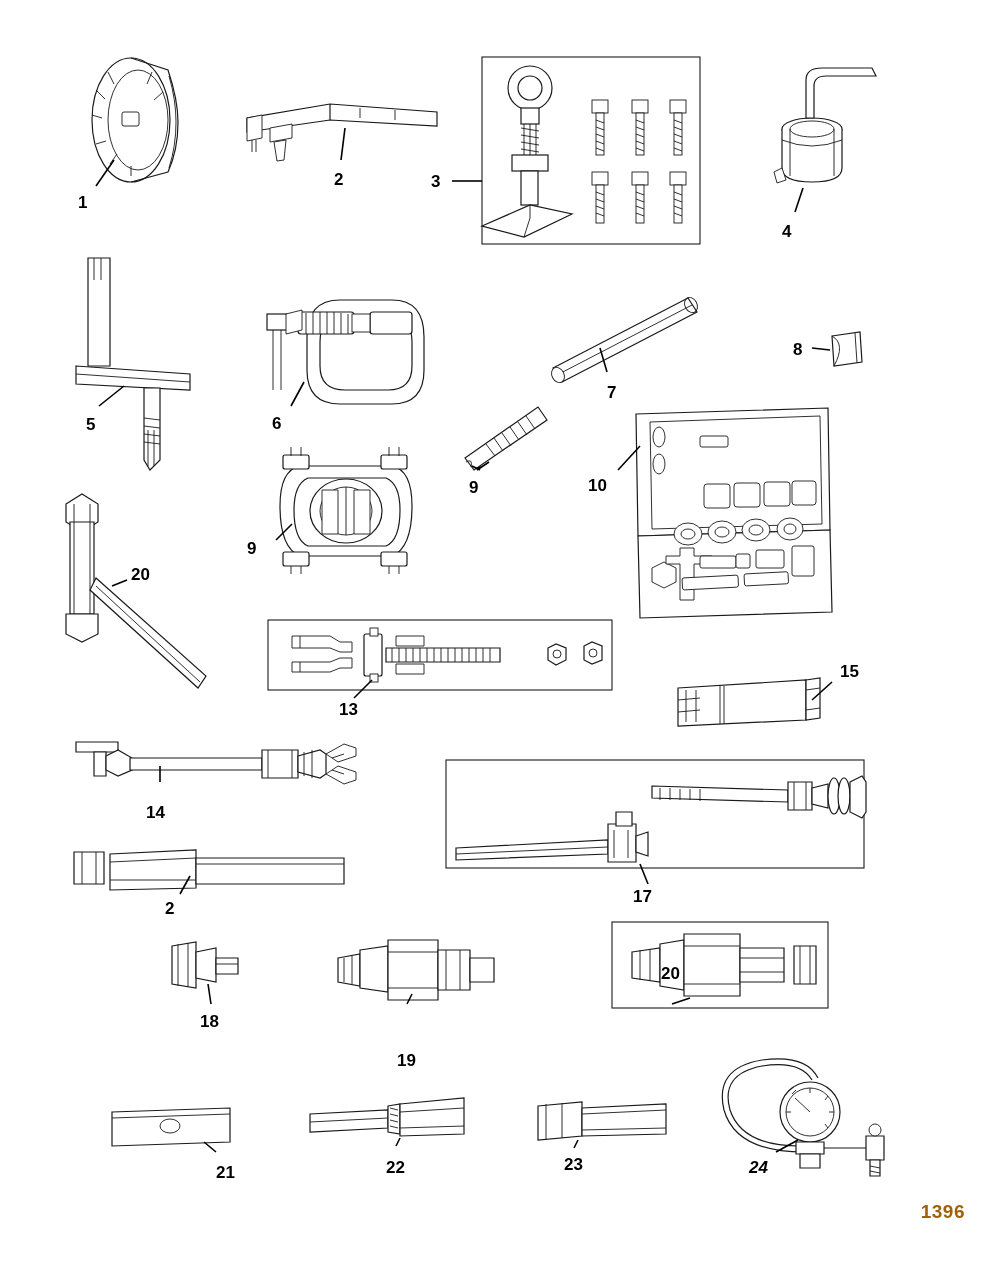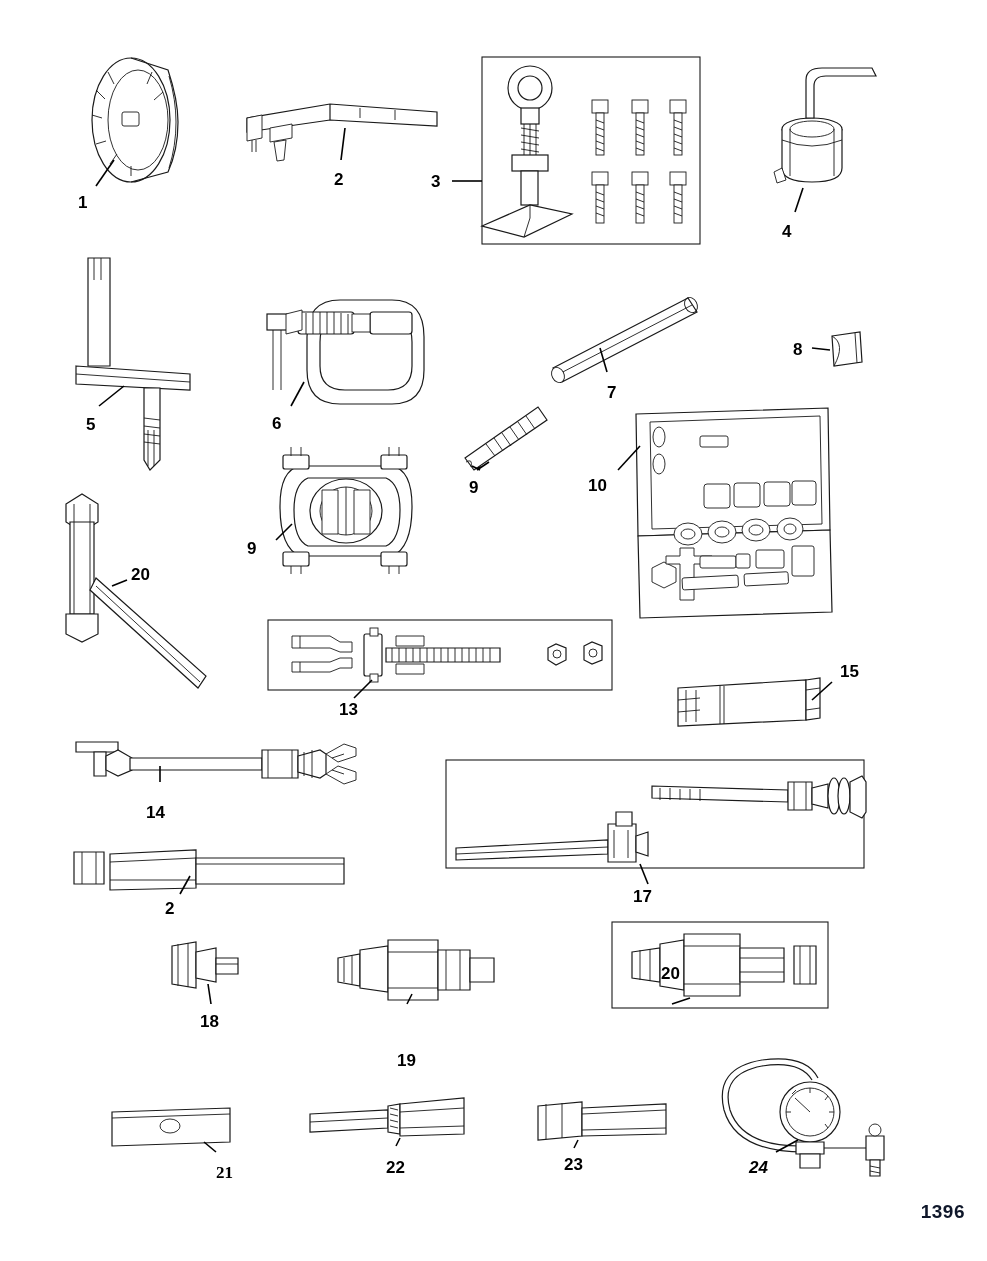--- a/index.html
+++ b/index.html
@@ -25,21 +25,21 @@
     color: #000000;
     white-space: nowrap;
   }
   .plate-number {
     position: absolute;
     right: 22px;
     bottom: 38px;
     font-family: "Liberation Sans", sans-serif;
     font-size: 19px;
     font-weight: bold;
-    color: #0f172a;
+    color: #a16207;
     letter-spacing: 0.5px;
   }
   svg.art {
     position: absolute;
     left: 0;
     top: 0;
     width: 987px;
     height: 1261px;
   }
   .ln { stroke: #1a1a1a; fill: none; stroke-width: 1.2; }
@@ -407,20 +407,20 @@
   <div class="callout" style="left:131px; top:565px;">20</div>
   <div class="callout" style="left:247px; top:539px;">9</div>
   <div class="callout" style="left:339px; top:700px;">13</div>
   <div class="callout" style="left:146px; top:791px;margin-top:12px;">14</div>
   <div class="callout" style="left:840px; top:662px;">15</div>
   <div class="callout" style="left:165px; top:899px;">2</div>
   <div class="callout" style="left:633px; top:887px;">17</div>
   <div class="callout" style="left:200px; top:1012px;">18</div>
   <div class="callout" style="left:397px; top:1051px;">19</div>
   <div class="callout" style="left:661px; top:964px;">20</div>
-  <div class="callout" style="left:216px; top:1163px;font-family:Liberation Serif, serif;">21</div>
+  <div class="callout" style="left:216px; top:1163px;">21</div>
   <div class="callout" style="left:386px; top:1158px;">22</div>
   <div class="callout" style="left:564px; top:1155px;text-align:center;">23</div>
   <div class="callout" style="left:749px; top:1158px;font-style:italic;">24</div>
 
   <div class="plate-number">1396</div>
 
 </div>
 
 </body></html>

